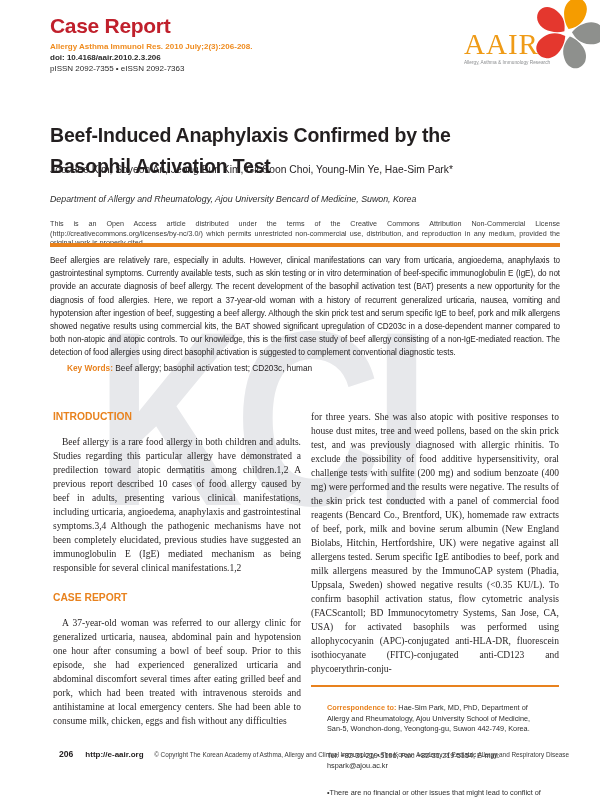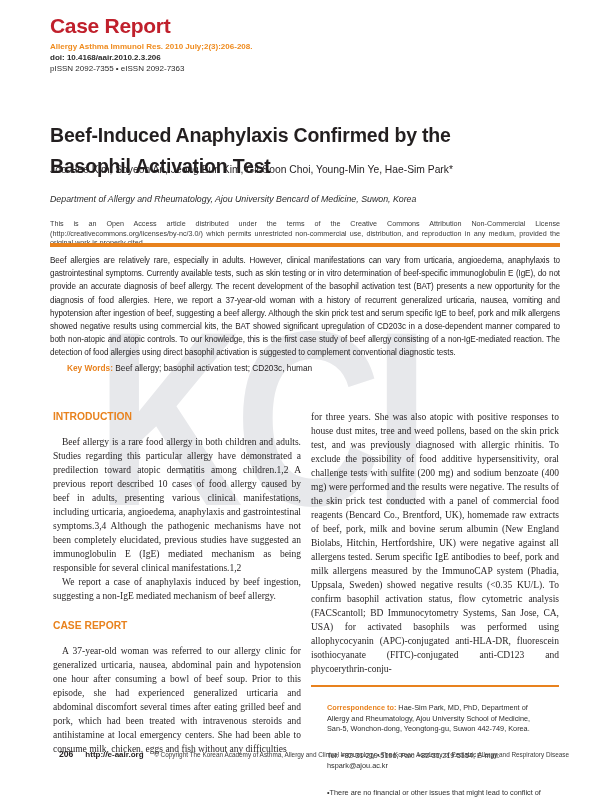--- a/index.html
+++ b/index.html
@@ -72,38 +72,61 @@
 
   <div class="watermark">KCI</div>
 
   <div class="hdr z">
     <div class="case-report">Case Report</div>
     <div class="citation">Allergy Asthma Immunol Res. 2010 July;2(3):206-208.</div>
     <div class="doi">doi: 10.4168/aair.2010.2.3.206</div>
     <div class="issn">pISSN 2092-7355 • eISSN 2092-7363</div>
   </div>
 
+  <div class="logo z">
+    <svg width="120" height="96" viewBox="0 0 120 96">
+
+      <g transform="translate(62,42) rotate(8)">
+        <path d="M0 -4 C -7 -12 -10 -26 -2 -33 C 7 -40 18 -33 15 -20 C 13 -10 6 -6 0 -4 Z" fill="#f59c00"></path>
+      </g>
+      <g transform="translate(62,42) rotate(80)">
+        <path d="M0 -4 C -7 -12 -10 -26 -2 -33 C 7 -40 18 -33 15 -20 C 13 -10 6 -6 0 -4 Z" fill="#8e908d"></path>
+      </g>
+      <g transform="translate(62,42) rotate(152)">
+        <path d="M0 -4 C -7 -12 -10 -26 -2 -33 C 7 -40 18 -33 15 -20 C 13 -10 6 -6 0 -4 Z" fill="#8e908d"></path>
+      </g>
+      <g transform="translate(62,42) rotate(224)">
+        <path d="M0 -4 C -7 -12 -10 -26 -2 -33 C 7 -40 18 -33 15 -20 C 13 -10 6 -6 0 -4 Z" fill="#e4372e"></path>
+      </g>
+      <g transform="translate(62,42) rotate(296)">
+        <path d="M0 -4 C -7 -12 -10 -26 -2 -33 C 7 -40 18 -33 15 -20 C 13 -10 6 -6 0 -4 Z" fill="#e4372e"></path>
+      </g>
+    </svg>
+    <div class="logo-text">
+      <div class="aair">AAIR</div>
+      <div class="tagline">Allergy, Asthma &amp; Immunology Research</div>
+    </div>
+  </div>
 
   <h1 class="title z">Beef-Induced Anaphylaxis Confirmed by the Basophil Activation Test</h1>
   <div class="authors z">Joo-Hee Kim, Soyeon An, Jeong Eun Kim, Gil-Soon Choi, Young-Min Ye, Hae-Sim Park*</div>
   <div class="affiliation z">Department of Allergy and Rheumatology, Ajou University Bencard of Medicine, Suwon, Korea</div>
   <div class="license z">This is an Open Access article distributed under the terms of the Creative Commons Attribution Non-Commercial License (http://creativecommons.org/licenses/by-nc/3.0/) which permits unrestricted non-commercial use, distribution, and reproduction in any medium, provided the original work is properly cited.</div>
   <div class="bar z"></div>
 
   <div class="abstract z">Beef allergies are relatively rare, especially in adults. However, clinical manifestations can vary from urticaria, angioedema, anaphylaxis to gastrointestinal symptoms. Currently available tests, such as skin testing or in vitro determination of beef-specific immunoglobulin E (IgE), do not provide an accurate diagnosis of beef allergy. The recent development of the basophil activation test (BAT) presents a new opportunity for the diagnosis of food allergies. Here, we report a 37-year-old woman with a history of recurrent generalized urticaria, nausea, vomiting and hypotension after ingestion of beef, suggesting a beef allergy. Although the skin prick test and serum specific IgE to beef, pork and milk allergens showed negative results using commercial kits, the BAT showed significant upregulation of CD203c in a dose-dependent manner compared to both non-atopic and atopic controls. To our knowledge, this is the first case study of beef allergy consisting of a non-IgE-mediated reaction. The detection of food allergies using direct basophil activation is suggested to complement conventional diagnostic tests.</div>
   <div class="keywords z">
     <span class="kw-label">Key Words:</span>
     <span>Beef allergy; basophil activation test; CD203c, human</span>
   </div>
 
   <div class="columns z">
     <div class="col">
       <div class="sect-heading">INTRODUCTION</div>
       <p class="indent">Beef allergy is a rare food allergy in both children and adults. Studies regarding this particular allergy have demonstrated a predilection toward atopic dermatitis among children.1,2 A previous report described 10 cases of food allergy caused by beef in adults, presenting various clinical manifestations, including urticaria, angioedema, anaphylaxis and gastrointestinal symptoms.3,4 Although the pathogenic mechanisms have not been completely elucidated, previous studies have suggested an immunoglobulin E (IgE) mediated mechanism as being responsible for several clinical manifestations.1,2</p>
-      <p class="indent">We report a case of anaphylaxis induced by beef ingestion, suggesting a non-IgE mediated mechanism of beef allergy.</p>
       <div class="sect-heading case">CASE REPORT</div>
       <p class="indent">A 37-year-old woman was referred to our allergy clinic for generalized urticaria, nausea, abdominal pain and hypotension one hour after consuming a bowl of beef soup. Prior to this episode, she had experienced generalized urticaria and abdominal discomfort several times after eating grilled beef and pork, which had been treated with intravenous steroids and antihistamine at local emergency centers. She had been able to consume milk, chicken, eggs and fish without any difficulties</p>
     </div>
     <div class="col">
       <p>for three years. She was also atopic with positive responses to house dust mites, tree and weed pollens, based on the skin prick test, and was previously diagnosed with allergic rhinitis. To exclude the possibility of food additive hypersensitivity, oral challenge tests with sulfite (200 mg) and sodium benzoate (400 mg) were performed and the results were negative. The results of the skin prick test conducted with a panel of commercial food reagents (Bencard Co., Brentford, UK), homemade raw extracts of beef, pork, milk and bovine serum albumin (New England Biolabs, Hitchin, Hertfordshire, UK) were negative against all allergens tested. Serum specific IgE antibodies to beef, pork and milk allergens measured by the ImmunoCAP system (Phadia, Uppsala, Sweden) showed negative results (&lt;0.35 KU/L). To confirm basophil activation status, flow cytometric analysis (FACScantoll; BD Immunocytometry Systems, San Jose, CA, USA) for activated basophils was performed using allophycocyanin (APC)-conjugated anti-HLA-DR, fluorescein isothiocyanate (FITC)-conjugated anti-CD123 and phycoerythrin-conju-</p>
       <div class="corr-rule"></div>
       <div class="corr">
         <p><span class="corr-label">Correspondence to:</span> <span>Hae-Sim Park, MD, PhD, Department of Allergy and Rheumatology, Ajou University School of Medicine, San-5, Wonchon-dong, Yeongtong-gu, Suwon 442-749, Korea.</span></p>
         <p>Tel: +82-31-219-5196; Fax: +82-31-219-5154; E-mail: hspark@ajou.ac.kr</p>
         <p>•There are no financial or other issues that might lead to conflict of interest.</p>

